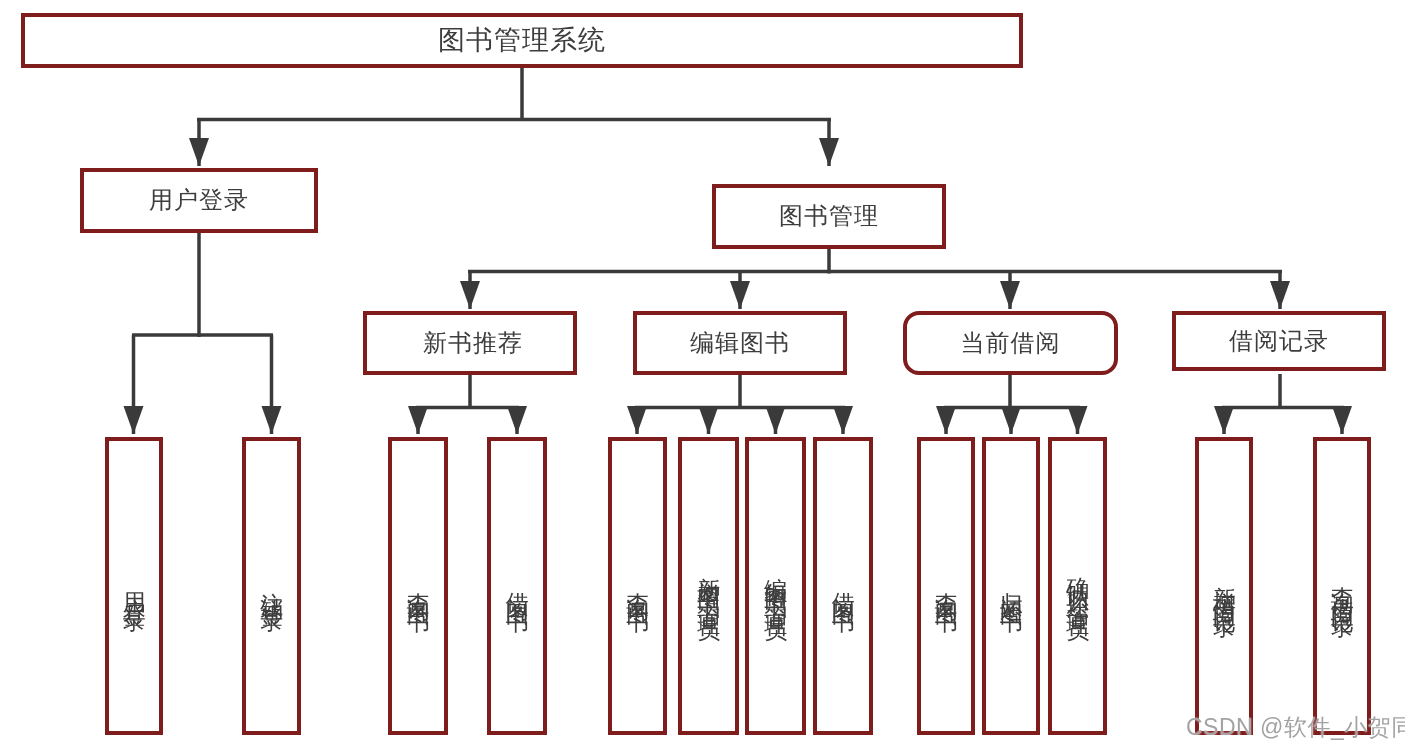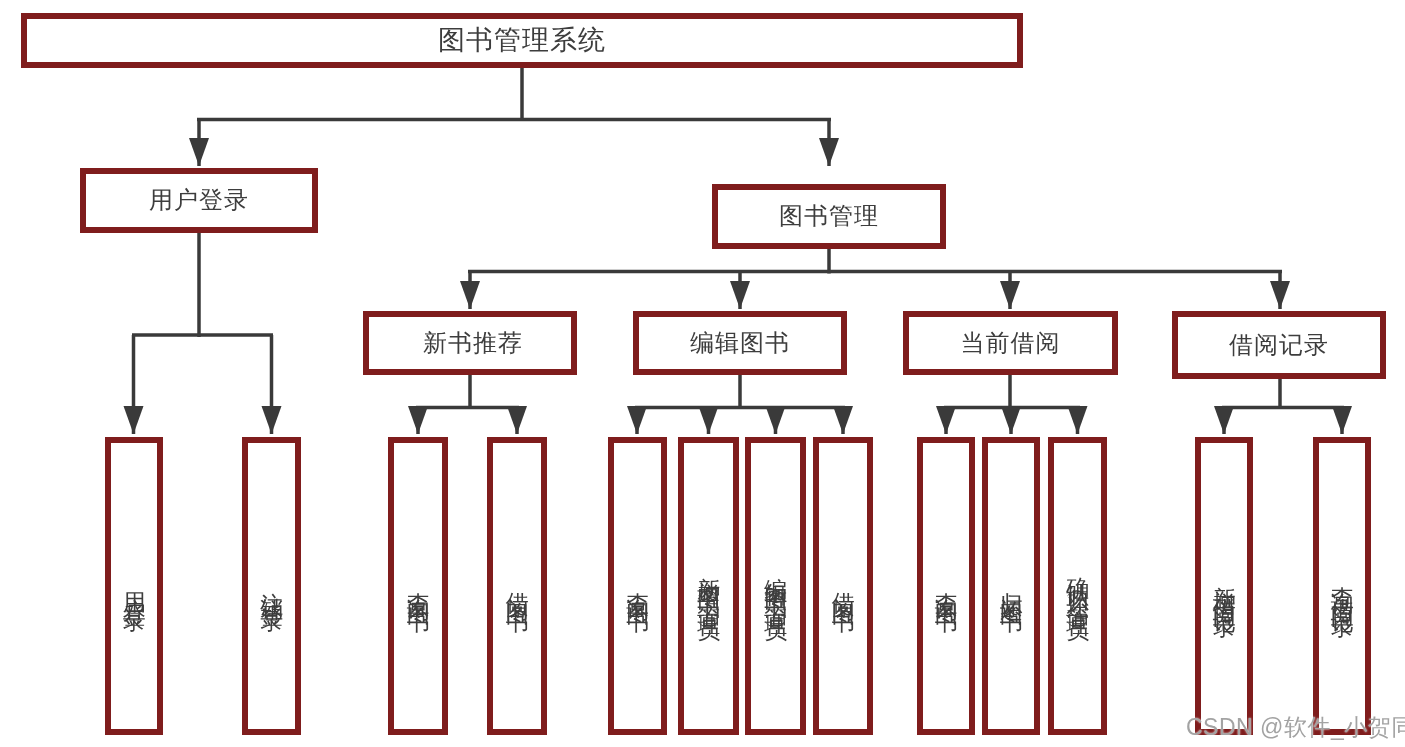--- a/index.html
+++ b/index.html
@@ -18,21 +18,21 @@
   #connectors {
     position: absolute;
     left: 0;
     top: 0;
     width: 1405px;
     height: 747px;
   }
   .box {
     position: absolute;
     box-sizing: border-box;
-    border: 6px solid #7f1d1d;
+    border: 4px solid #7f1d1d;
     background: #ffffff;
     display: flex;
     align-items: center;
     justify-content: center;
     color: #3d3d3d;
     font-size: 24px;
     letter-spacing: 1px;
     text-align: center;
     line-height: 1.1;
   }
@@ -114,22 +114,22 @@
     </g>
   </svg>
 
   <div class="box root" style="left:21px; top:13px; width:1002px; height:55px;">图书管理系统</div>
 
   <div class="box" style="left:80px; top:168px; width:238px; height:65px;">用户登录</div>
   <div class="box" style="left:712px; top:168px; width:234px; height:65px;margin-top:16px;">图书管理</div>
 
   <div class="box" style="left:363px; top:311px; width:214px; height:64px;padding-left:6px;">新书推荐</div>
   <div class="box" style="left:633px; top:311px; width:214px; height:64px;">编辑图书</div>
-  <div class="box" style="left:903px; top:311px; width:215px; height:64px;">当前借阅</div>
-  <div class="box" style="left:1172px; top:311px; width:214px; height:68px;">借阅记录</div>
+  <div class="box" style="left:903px; top:311px; width:215px; height:64px;border-radius:16px;">当前借阅</div>
+  <div class="box" style="left:1172px; top:311px; width:214px; height:60px;">借阅记录</div>
 
   <div class="box vbox" style="left:105px; top:437px; width:58px; height:298px;">
     <span class="vtext">用户登录</span>
   </div>
   <div class="box vbox" style="left:242px; top:437px; width:59px; height:298px;">
     <span class="vtext">注销登录</span>
   </div>
 
   <div class="box vbox" style="left:388px; top:437px; width:60px; height:298px;">
     <span class="vtext">查询图书</span>

